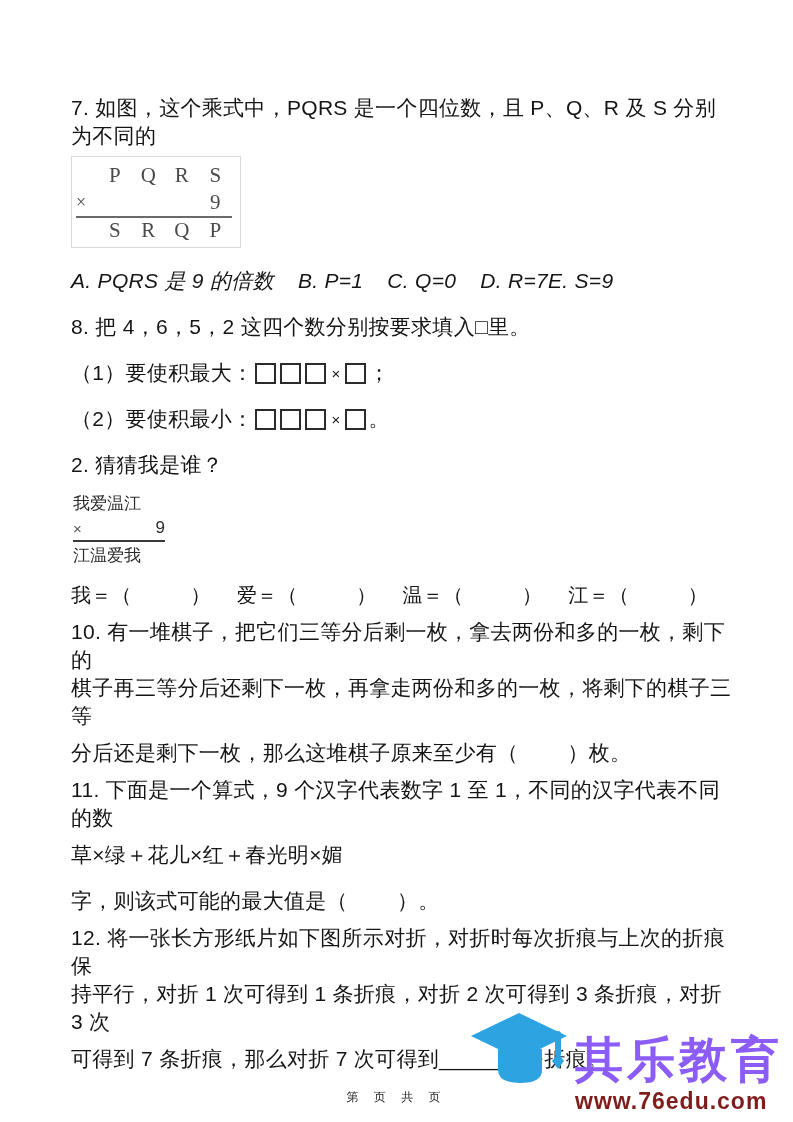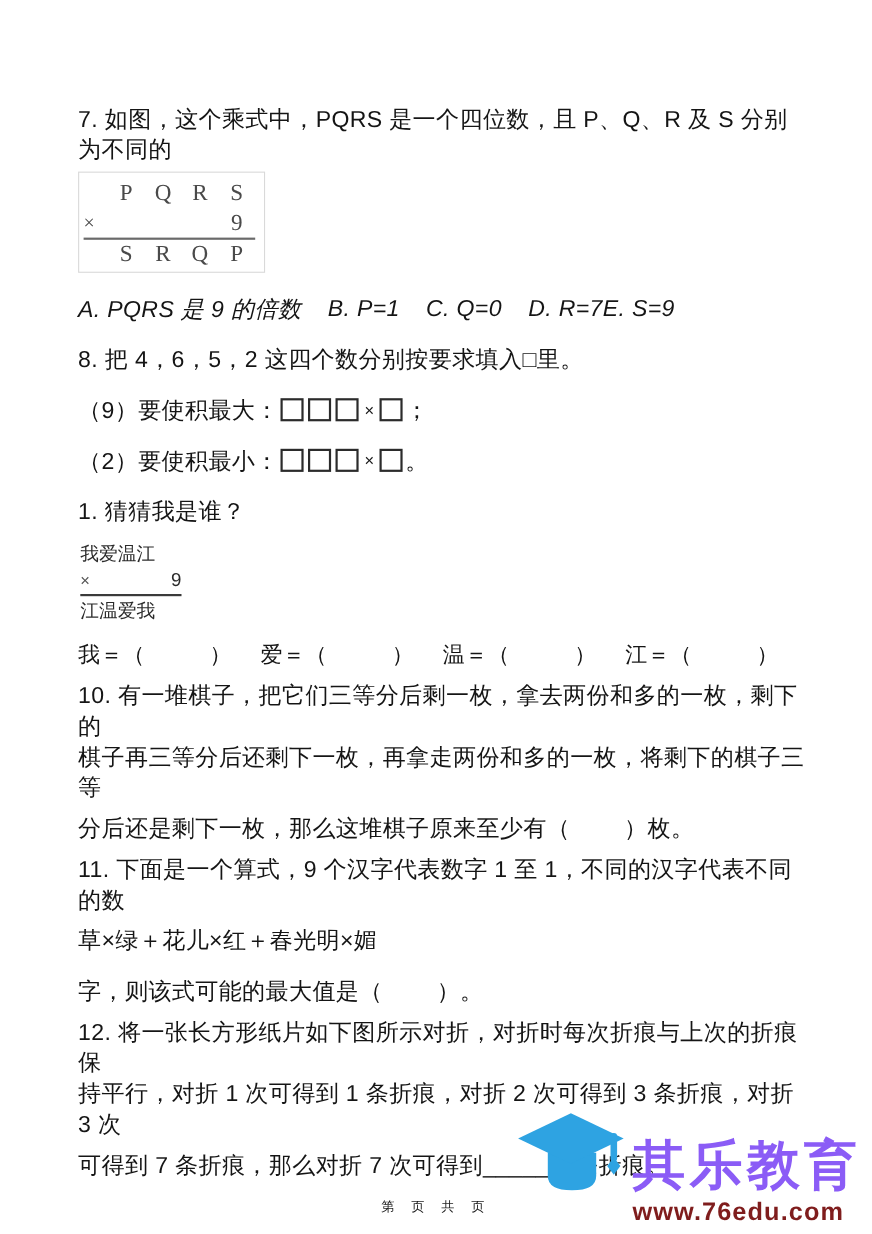--- a/index.html
+++ b/index.html
@@ -142,33 +142,33 @@
         <span>A. PQRS 是 9 的倍数</span>
         <span>B. P=1</span>
         <span>C. Q=0</span>
         <span>D. R=7E. S=9</span>
       </div>
     </div>
 
     <div>
       <div class="tline">8. 把 4，6，5，2 这四个数分别按要求填入□里。</div>
       <div class="tline">
-        <span>（9）要使积最大：</span>
+        <span>（1）要使积最大：</span>
         <span><span class="sq"></span><span class="sq"></span><span class="sq"></span><span class="pat-x">×</span><span class="sq"></span></span>
         <span>；</span>
       </div>
       <div class="tline">
         <span>（2）要使积最小：</span>
         <span><span class="sq"></span><span class="sq"></span><span class="sq"></span><span class="pat-x">×</span><span class="sq"></span></span>
         <span>。</span>
       </div>
     </div>
 
     <div>
-      <div class="tline">1. 猜猜我是谁？</div>
+      <div class="tline">2. 猜猜我是谁？</div>
 
       <div class="equation">
         <div class="eq-row">我爱温江</div>
         <div class="eq-row op-line">
           <span class="eq-op">×</span>
           <span>9</span>
         </div>
         <div class="eq-row">江温爱我</div>
       </div>
 

